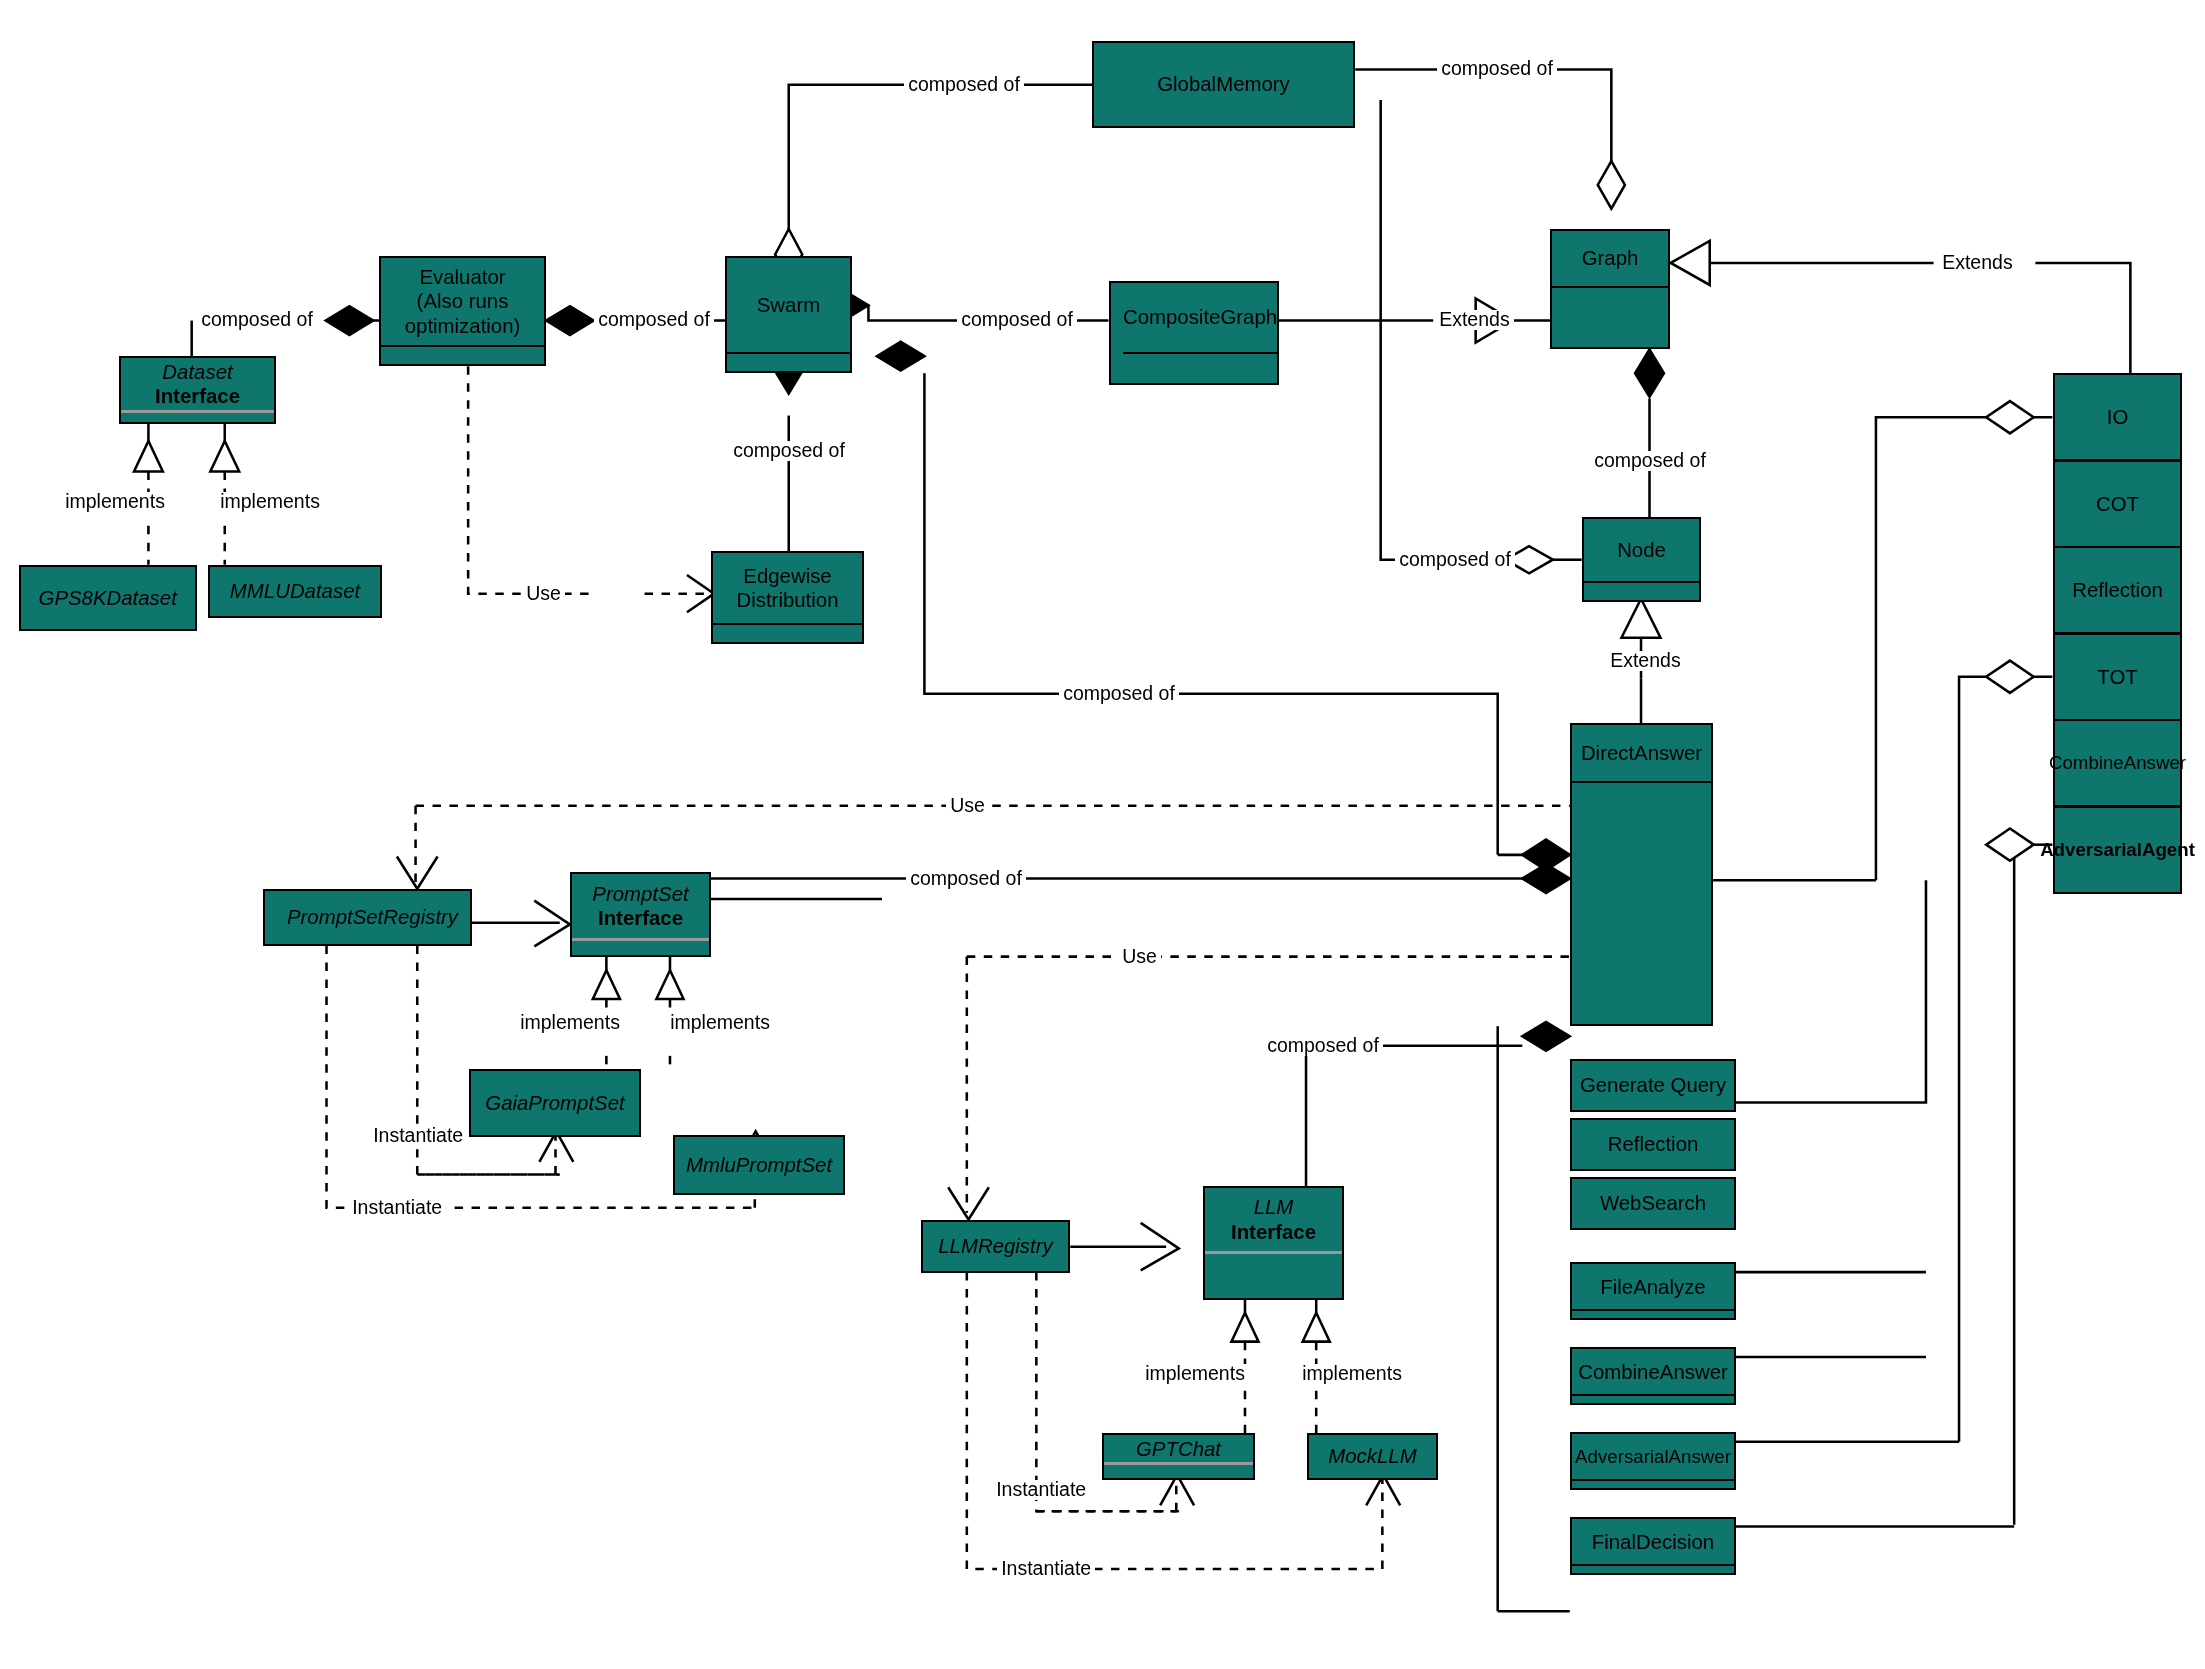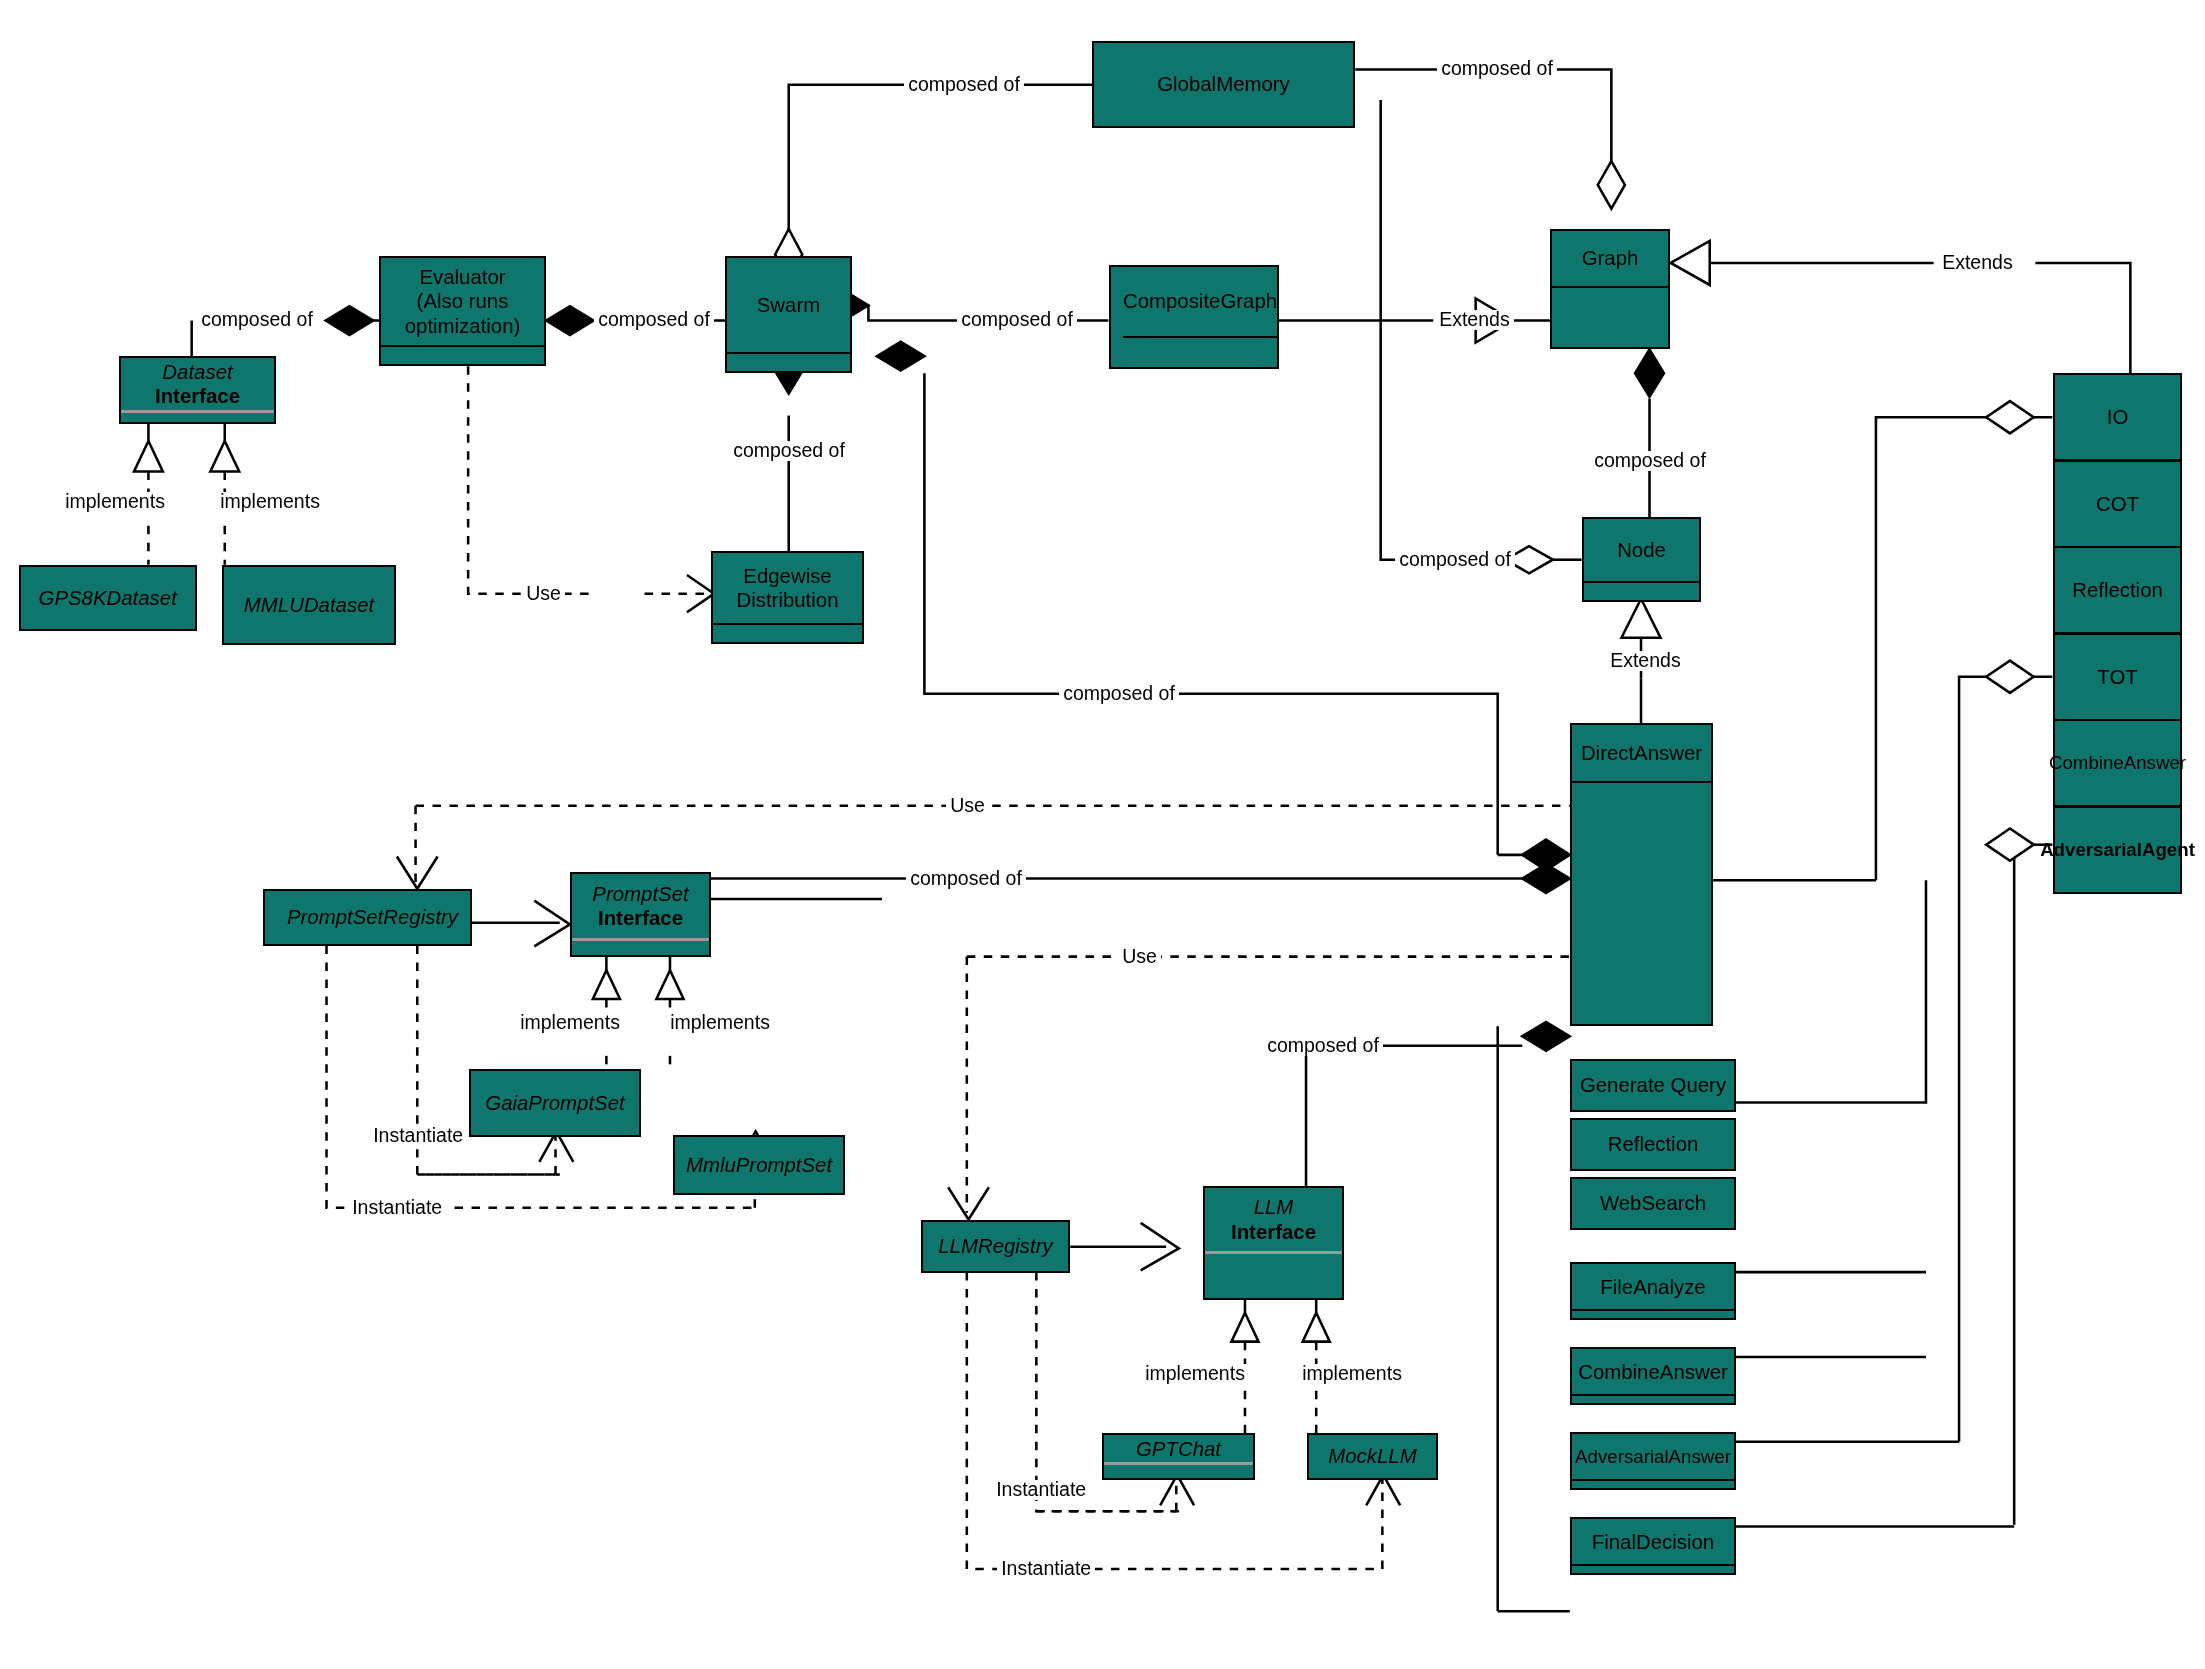--- a/index.html
+++ b/index.html
@@ -228,21 +228,21 @@
       <span class="l2">optimization)</span>
     </div>
     <div class="compart thin"></div>
   </div>
 
   <div class="box" style="left:725px;top:256px;width:127px;height:117px;">
     <div class="title">Swarm</div>
     <div class="compart thin"></div>
   </div>
 
-  <div class="box" style="left:1109px;top:265px;width:170px;height:104px;padding-left:12px;">
+  <div class="box" style="left:1109px;top:281px;width:170px;height:104px;padding-left:12px;">
     <div class="title">CompositeGraph</div>
     <div class="compart"></div>
   </div>
 
   <div class="box" style="left:1550px;top:229px;width:120px;height:120px;">
     <div class="title">Graph</div>
     <div class="compart" style="height:59px;"></div>
   </div>
 
   <div class="box" style="left:119px;top:356px;width:157px;height:68px;">
@@ -274,21 +274,21 @@
   </div>
 
   <div class="box" style="left:2053px;top:806px;width:129px;height:88px;font-weight:bold;">
     <div class="title" style="font-size:18.7px;">AdversarialAgent</div>
   </div>
 
   <div class="box" style="left:18.7px;top:565px;width:178px;height:66px;">
     <div class="title ital">GPS8KDataset</div>
   </div>
 
-  <div class="box" style="left:222px;top:565px;width:174px;height:80px;">
+  <div class="box" style="left:208px;top:565px;width:174px;height:53px;">
     <div class="title ital">MMLUDataset</div>
   </div>
 
   <div class="box" style="left:711px;top:551px;width:153px;height:93px;">
     <div class="title">
       <span>Edgewise</span>
       <span class="l2">Distribution</span>
     </div>
     <div class="compart thin"></div>
   </div>

